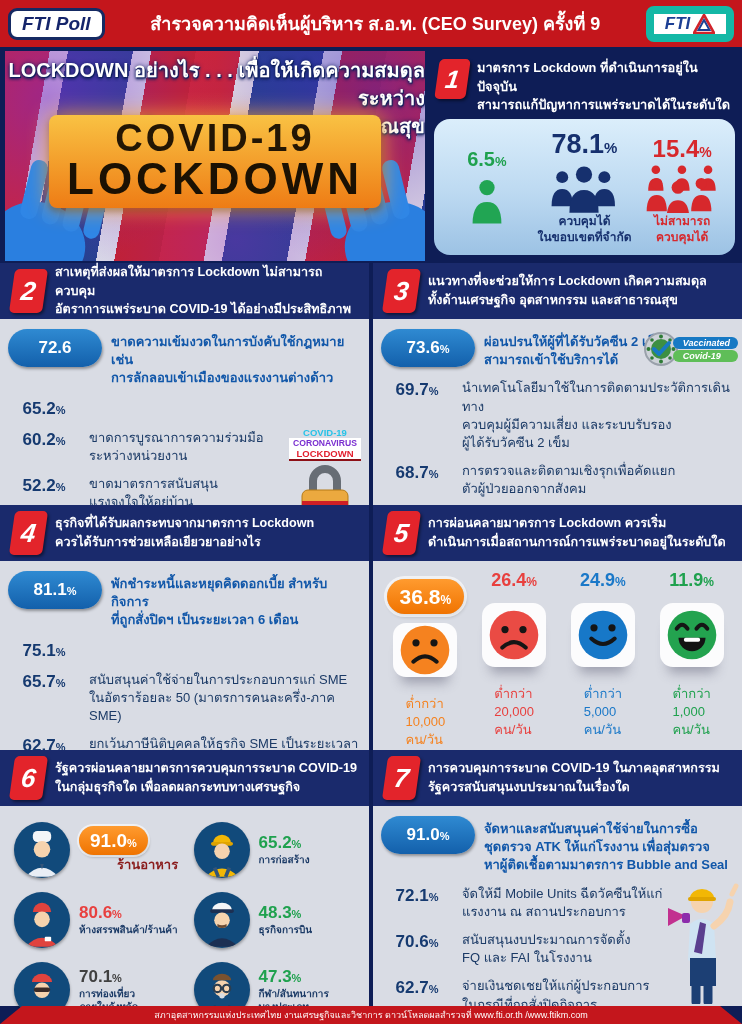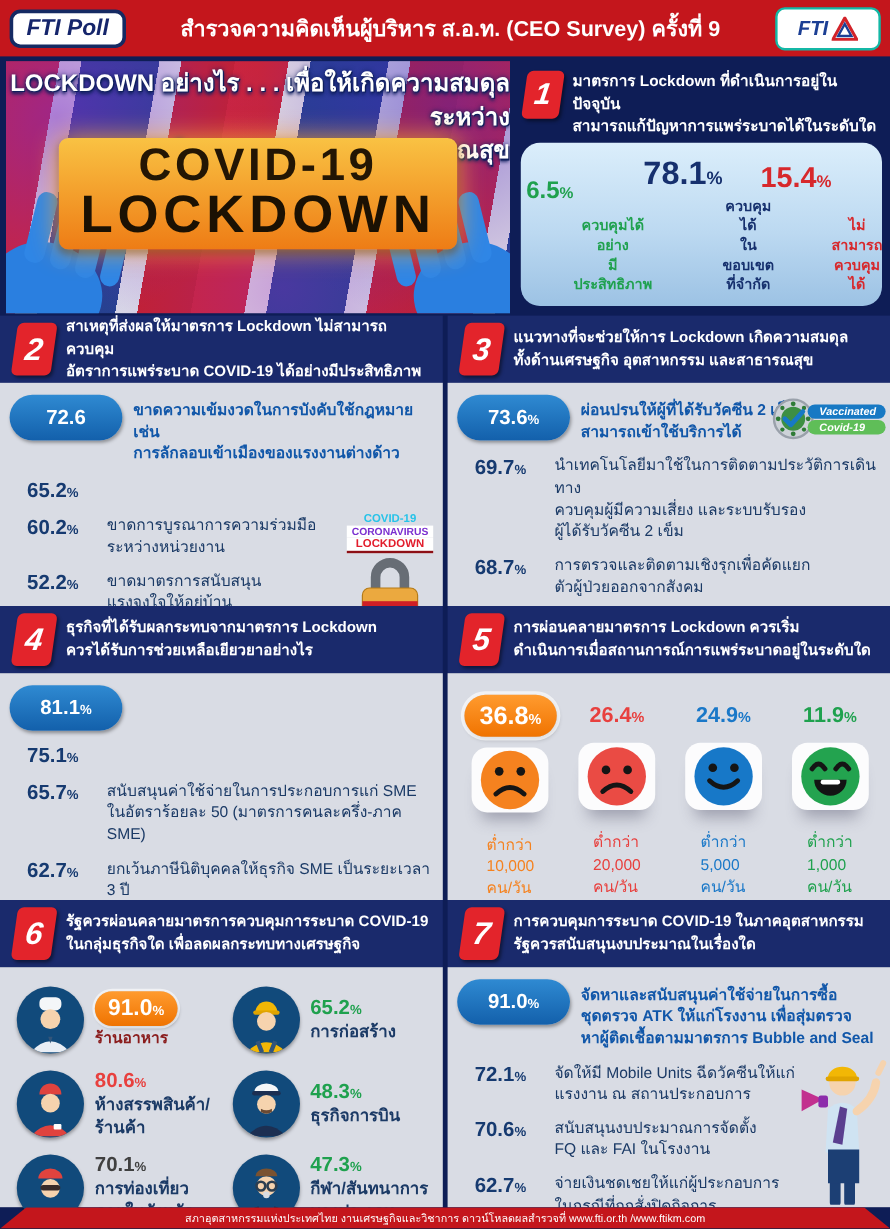--- a/index.html
+++ b/index.html
@@ -9,21 +9,21 @@
     position:relative; width:742px; height:1024px; margin:0 auto;
     background:#0e1d56; overflow:hidden;
   }
   
   .top-bar { position:absolute; left:0; top:0; width:742px; height:47px;
     background:#c4161c; display:flex; align-items:center; padding:0 8px; gap:10px; }
   .fti-badge { background:#fff; border:3px solid #152a63; border-radius:9px;
     color:#15256b; font-weight:bold; font-style:italic; font-size:19px;
     padding:2px 11px; white-space:nowrap; }
   .top-title { color:#fff; font-weight:bold; font-size:18px; flex:1; text-align:center; }
-  .fti-logo { background:#fff; border:2px solid #14b8a6; border-radius:8px;
+  .fti-logo { background:#fff; border:8px solid #14b8a6; border-radius:8px;
     width:88px; height:36px; display:flex; align-items:center; justify-content:center; gap:3px; }
   .fti-logo span { color:#1c3f94; font-weight:bold; font-style:italic; font-size:17px; }
   
   .hero { position:absolute; left:5px; top:51px; width:420px; height:210px; overflow:hidden;
     background:
       radial-gradient(circle at 10% 22%, rgba(120,40,200,.55), transparent 42%),
       radial-gradient(circle at 88% 18%, rgba(70,35,190,.5), transparent 45%),
       radial-gradient(circle at 55% 90%, rgba(140,40,190,.35), transparent 50%),
       repeating-linear-gradient(100deg,#cf2436 0 44px,#e8e2e6 44px 62px,#25418f 62px 126px,#dadce8 126px 144px,#c3202f 144px 188px);
   }
@@ -43,21 +43,21 @@
   .q1 { position:absolute; left:427px; top:47px; width:315px; height:216px; }
   .q1-head { display:flex; gap:9px; padding:12px 6px 0 10px; align-items:flex-start; }
   .q-num { flex:none; width:31px; height:40px; background:#e3242b; transform:skewX(-8deg);
     border-radius:5px; color:#fff; font-weight:900; font-style:italic; font-size:25px;
     display:flex; align-items:center; justify-content:center;
     box-shadow:2px 2px 3px rgba(0,0,0,.45); }
   .q1-title { color:#fff; font-weight:bold; font-size:12.8px; line-height:1.45; white-space:pre-line; }
   .q1-card { position:absolute; left:7px; right:7px; top:72px; bottom:8px; border-radius:16px;
     background:linear-gradient(180deg,#dbeefb 0%,#bcd9f1 55%,#9cc2e4 100%);
     display:flex; justify-content:space-around; padding:4px 4px 0; }
-  .q1-col { width:33%; display:flex; flex-direction:row; }
+  .q1-col { width:33%; display:flex; flex-direction:column; align-items:center; }
   .q1-val { font-weight:900; line-height:1; }
   .q1-label { font-size:12px; font-weight:bold; text-align:center; white-space:pre-line; line-height:1.35; margin-top:auto; padding-bottom:10px; }
   
   .sec { position:absolute; }
   .sec-head { height:56px; background:#1a2a6c; display:flex; align-items:center; gap:10px; padding:0 8px 0 12px; }
   .sec-head .q-num { width:33px; height:44px; font-size:26px; }
   .sec-title { color:#fff; font-size:12.6px; font-weight:bold; line-height:1.5; white-space:pre-line; }
   .sec-body { position:absolute; top:56px; bottom:0; left:0; right:0; background:#d9dce4; padding:10px 6px 2px 8px; }
   .row { display:flex; gap:9px; align-items:flex-start; margin-bottom:8px; }
   .row-num { flex:none; width:72px; text-align:center; font-weight:800; color:#163a70; font-size:17px; margin-top:3px; }
@@ -74,21 +74,21 @@
   .lk-l2 { color:#7a2fd0; background:#fff; font-size:8.6px; font-weight:900; padding:0 2px; }
   .lk-l3 { color:#e21d2c; background:#fff; font-size:9.5px; font-weight:900; border-bottom:2px solid #8d1016; }
   
   .vax { position:absolute; right:4px; top:12px; display:flex; align-items:center; }
   .vax-pills { display:flex; flex-direction:column; gap:1px; margin-left:-6px; }
   .vax-p1,.vax-p2 { color:#fff; font-weight:800; font-style:italic; font-size:9px; padding:1px 8px 1px 10px; border-radius:9px; }
   .vax-p1 { background:#1779c4; } .vax-p2 { background:#5fbe58; }
   
   .q5-grid { display:flex; height:100%; }
   .q5-col { width:25%; display:flex; flex-direction:column; align-items:center; }
-  .q5-val { font-weight:900; font-size:18px; margin-top:16px; line-height:1; }
+  .q5-val { font-weight:900; font-size:18px; margin-top:0; line-height:1; }
   .q5-val .sfx { font-size:12px; }
   .q5-val.pill { margin-top:8px; background:linear-gradient(180deg,#ff9b2f,#f07300);
     color:#fff; border-radius:24px; padding:7px 13px; font-size:21px;
     box-shadow:0 0 0 3px rgba(255,255,255,.65), 1px 2px 4px rgba(0,0,0,.3); }
   .face-card { width:64px; height:64px; background:#fcfcfd; border-radius:13px; margin-top:14px;
     display:flex; align-items:center; justify-content:center;
     box-shadow:0 14px 12px -8px rgba(70,70,95,.4); }
   .q5-label { margin-top:18px; font-weight:400; font-size:13px; white-space:pre-line; text-align:left; line-height:1.4; }
   .q5-col.first .face-card { margin-top:9px; }
   
@@ -96,22 +96,22 @@
   .q6-item { display:flex; align-items:center; gap:9px; padding-left:6px; }
   .q6-circle { flex:none; width:56px; height:56px; border-radius:50%; background:#114a7b;
     display:flex; align-items:flex-end; justify-content:center; overflow:hidden;
     box-shadow:0 2px 3px rgba(0,0,0,.35); }
   .q6-txt { display:flex; flex-direction:column; gap:2px; }
   .q6-val { font-weight:900; font-size:17px; line-height:1; }
   .q6-val .sfx { font-size:11px; }
   .q6-val.pill { align-self:flex-start; background:linear-gradient(180deg,#ff9b2f,#ef7300);
     color:#fff; border-radius:20px; padding:5px 11px; font-size:19px;
     box-shadow:0 0 0 2px rgba(255,255,255,.6), 1px 2px 3px rgba(0,0,0,.3); }
-  .q6-label { font-size:14px; font-weight:bold; color:#1b3a66; line-height:1.3; white-space:pre-line; }
-  .q6-item.first .q6-label { color:#8a1c1c; font-size:13px; }
+  .q6-label { font-size:10px; font-weight:bold; color:#1b3a66; line-height:1.3; white-space:pre-line; }
+  .q6-item.first .q6-label { color:#8a1c1c; font-size:13px;margin-left:38px; }
   
   .engineer { position:absolute; right:2px; bottom:2px; }
   
   .footer { position:absolute; left:0; bottom:0; width:742px; height:18px; background:#c4161c;
     display:flex; align-items:center; justify-content:center;
     clip-path:polygon(22px 0, 720px 0, 742px 100%, 0 100%); }
   .footer span { color:#fff; font-size:9px; }
 </style>
 </head>
 <body>
@@ -159,22 +159,20 @@
       <div class="q1-title">มาตรการ Lockdown ที่ดำเนินการอยู่ในปัจจุบัน
 สามารถแก้ปัญหาการแพร่ระบาดได้ในระดับใด</div>
     </div>
     <div class="q1-card">
       <div class="q1-col">
         <div class="q1-val" style="font-size: 20px; margin-top: 26px; color: rgb(31, 161, 78);"><span>6.5</span><span style="font-size:13px">%</span></div>
         <svg width="36" height="50" viewBox="0 0 40 52" style="margin-top:8px">
           <circle cx="20" cy="10" r="8.5" fill="#21a553"></circle>
           <path d="M4 50 Q4 26 20 26 Q36 26 36 50 Z" fill="#21a553"></path>
         </svg>
-        <div class="q1-label" style="color: rgb(31, 161, 78);">ควบคุมได้อย่าง
-มีประสิทธิภาพ</div>
       </div>
       <div class="q1-col">
         <div class="q1-val" style="font-size: 27px; margin-top: 8px; color: rgb(22, 48, 110);"><span>78.1</span><span style="font-size:15px">%</span></div>
         <svg width="84" height="56" viewBox="0 0 84 60" style="margin-top:6px">
           <g fill="#16306e">
             <g transform="translate(2,8) scale(0.82)">
                 <circle cx="16" cy="10" r="9"></circle>
                 <path d="M0 54 Q0 28 16 28 Q32 28 32 54 Z"></path>
               </g>
             <g transform="translate(54,8) scale(0.82)">
@@ -322,20 +320,22 @@
 
   <div class="sec" style="left:0;top:505px;width:369px;height:245px">
     <div class="sec-head">
       <div class="q-num">4</div>
       <div class="sec-title">ธุรกิจที่ได้รับผลกระทบจากมาตรการ Lockdown
 ควรได้รับการช่วยเหลือเยียวยาอย่างไร</div>
     </div>
     <div class="sec-body">
       <div class="row pill">
         <div class="row-pillnum"><span>81.1</span><span class="sfx">%</span></div>
+        <div class="row-text">พักชำระหนี้และหยุดคิดดอกเบี้ย สำหรับกิจการ
+ที่ถูกสั่งปิดฯ เป็นระยะเวลา 6 เดือน</div>
       </div>
       <div class="row">
         <div class="row-num"><span>75.1</span><span class="sfx">%</span></div>
       </div>
       <div class="row">
         <div class="row-num"><span>65.7</span><span class="sfx">%</span></div>
         <div class="row-text">สนับสนุนค่าใช้จ่ายในการประกอบการแก่ SME
 ในอัตราร้อยละ 50 (มาตรการคนละครึ่ง-ภาค SME)</div>
       </div>
       <div class="row">

